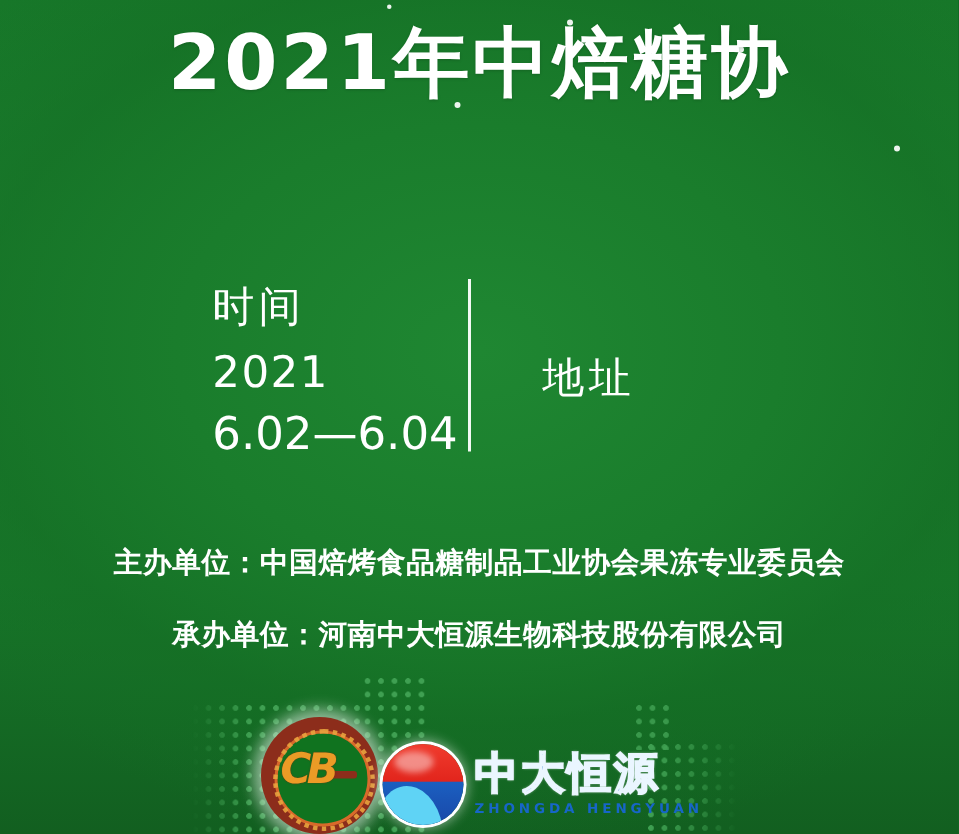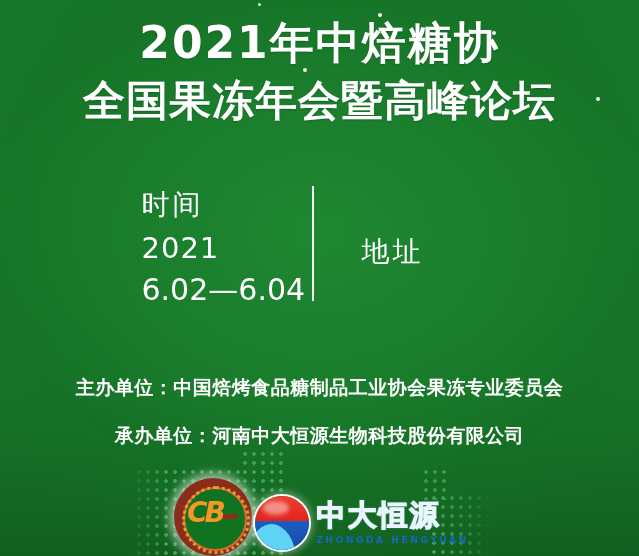--- a/index.html
+++ b/index.html
@@ -57,21 +57,21 @@
 
   
   .headline {
     position: absolute;
     left: 0; right: 0;
     top: 14px;
     text-align: center;
   }
   .headline .hl-line {
     display: block;
-    font-size: 44px;
+    font-size: 51px;
     line-height: 58px;
     font-weight: 700;
     letter-spacing: 2px;
     color: #ffffff;
     text-shadow: 0 1px 2px rgba(0,0,0,.18);
     white-space: nowrap;
   }
   .headline .hl-line.l2 {
     font-size: 42px;
     letter-spacing: 1px;
@@ -134,21 +134,20 @@
     text-align: center;
   }
   .unit-line {
     display: block;
     font-size: 19px;
     line-height: 34px;
     font-weight: 700;
     letter-spacing: .5px;
     color: #ffffff;
     white-space: nowrap;
-    margin-top: 12px;
   }
   .unit-line.second { margin-top: 14px; }
 
   
   .logos {
     position: absolute;
     left: 0; right: 0;
     bottom: 0;
     height: 96px;
     display: flex;
@@ -277,21 +276,20 @@
   <div class="dots dots-c"></div>
 
   <span class="sparkle" style="left:258px;top:3px;width:3px;height:3px;"></span>
   <span class="sparkle" style="left:378px;top:13px;width:4px;height:4px;"></span>
   <span class="sparkle" style="left:492px;top:31px;width:4px;height:4px;"></span>
   <span class="sparkle" style="left:303px;top:68px;width:4px;height:4px;"></span>
   <span class="sparkle" style="left:596px;top:97px;width:4px;height:4px;"></span>
 
   <div class="headline">
     <span class="hl-line l1">2021年中焙糖协</span>
-    <span class="hl-line l2">全国果冻年会暨高峰论坛</span>
   </div>
 
   <div class="info">
 
     <div class="info-col time">
       <span class="lbl">时间</span>
       <span class="val">2021</span>
       <span class="val big">6.02—6.04</span>
     </div>
 

